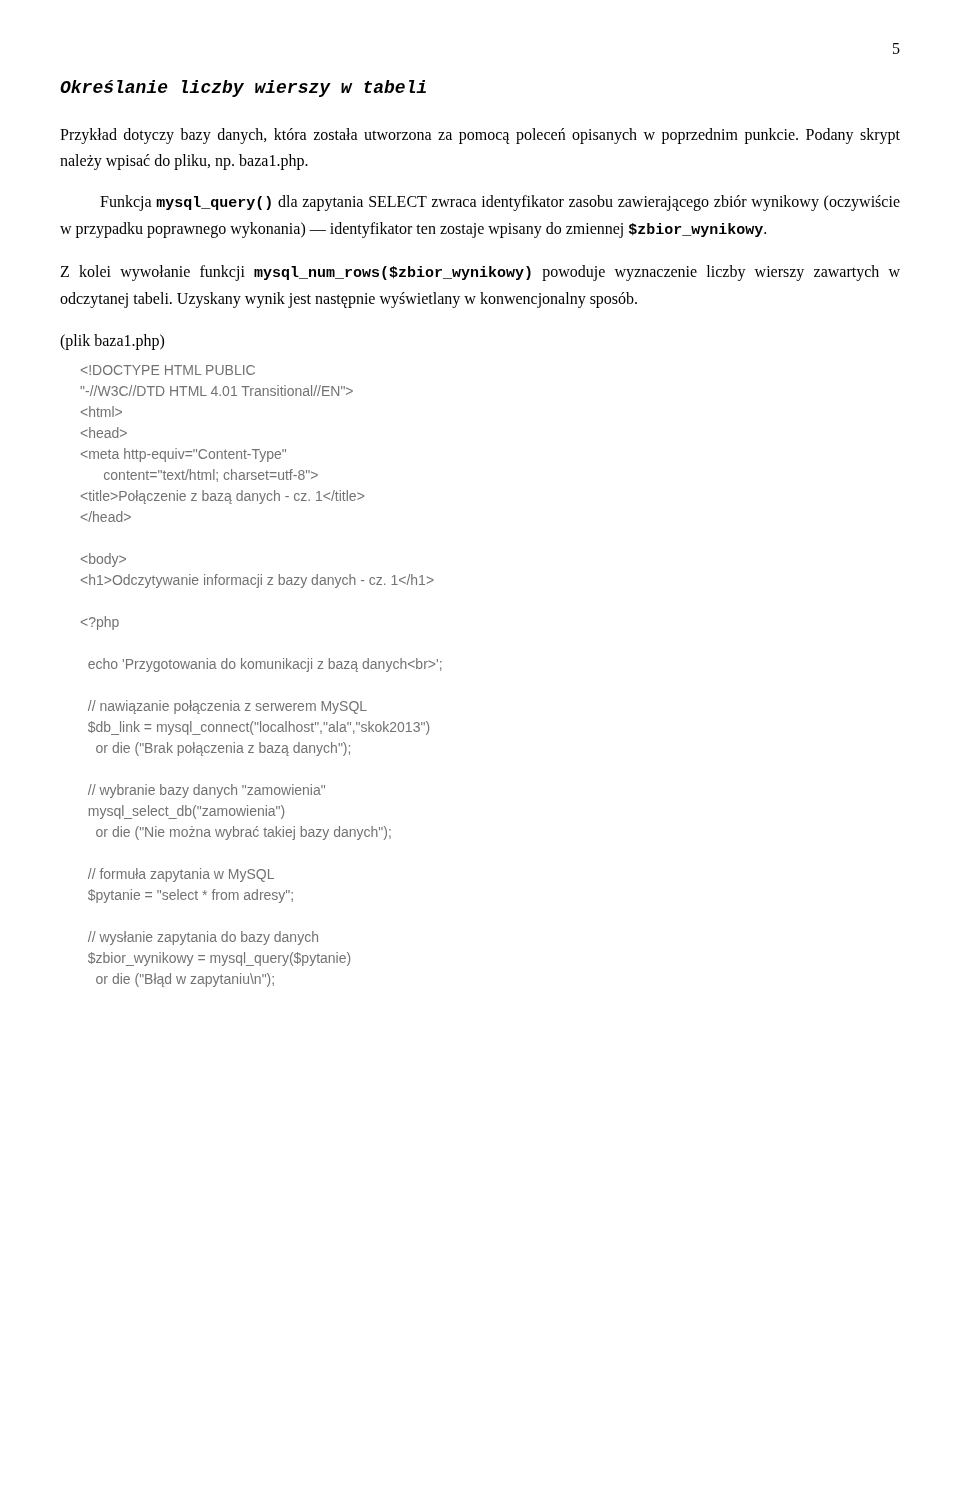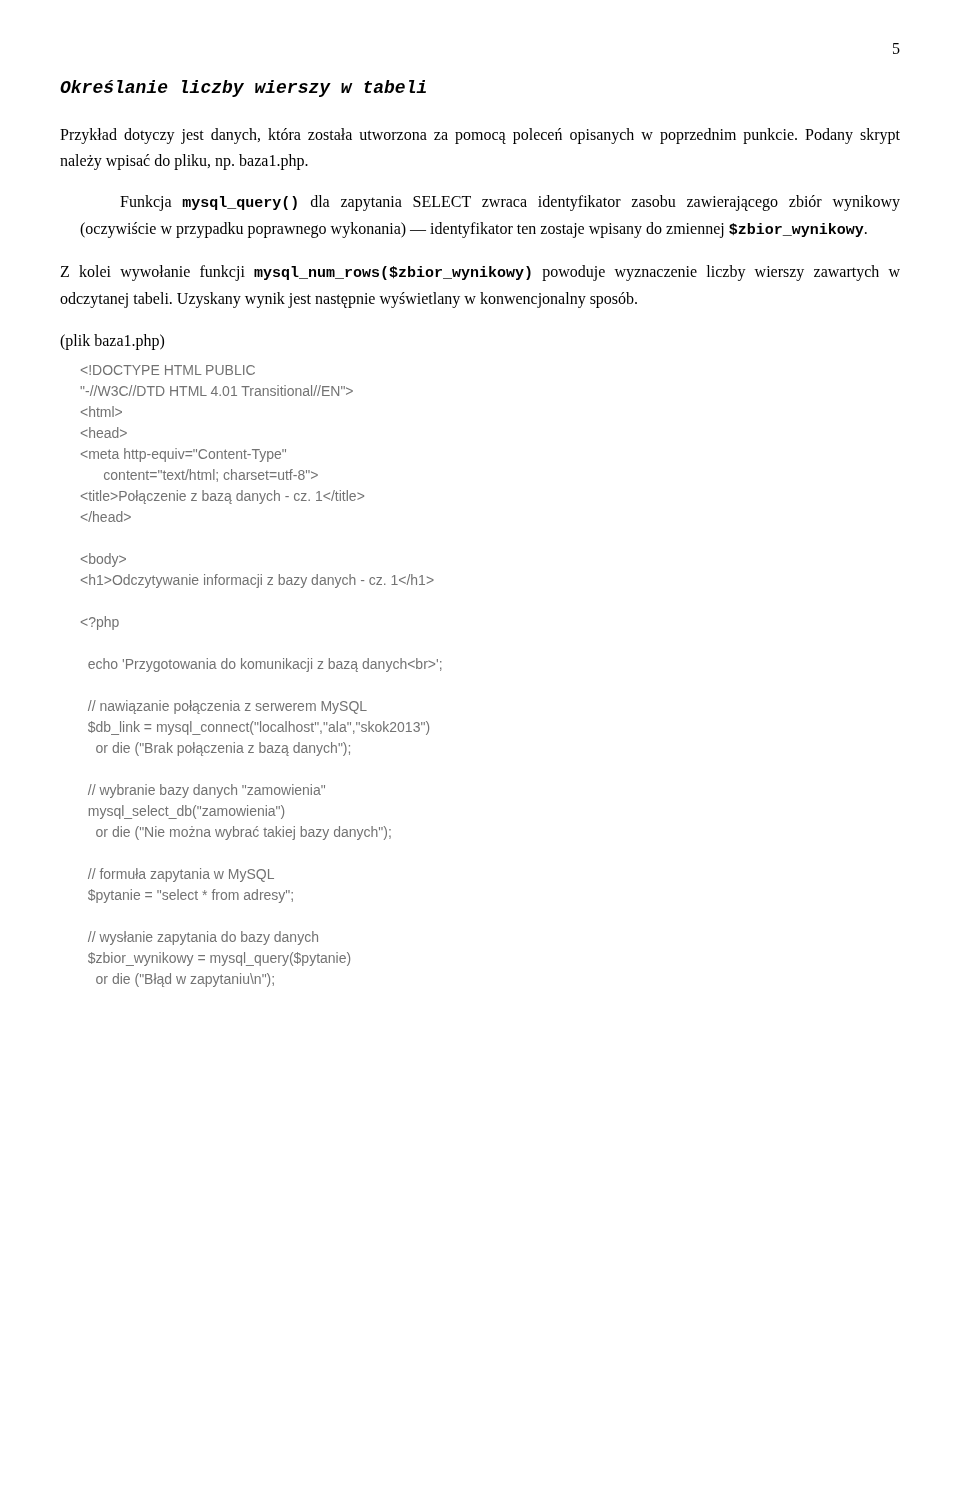--- a/index.html
+++ b/index.html
@@ -36,21 +36,20 @@
     .prose-block {
       margin-bottom: 16px;
       line-height: 1.6;
       text-align: justify;
       font-family: 'Times New Roman', Times, serif;
       font-size: 16px;
     }
 
     .indent {
       text-indent: 40px;
-      margin-left: 20px;
     }
 
     .inline-code {
       font-family: 'Courier New', Courier, monospace;
       font-size: 15px;
       font-weight: bold;
     }
 
     .file-label {
       font-family: 'Times New Roman', Times, serif;
@@ -79,21 +78,21 @@
 
 <div class="page-number">
   <span>5</span>
 </div>
 
 <div class="chapter-title">
   <span>Określanie liczby wierszy w tabeli</span>
 </div>
 
 <div class="prose-block">
-  <span>Przykład dotyczy jest danych, która została utworzona za pomocą poleceń opisanych w poprzednim punkcie. Podany skrypt należy wpisać do pliku, np. baza1.php.</span>
+  <span>Przykład dotyczy bazy danych, która została utworzona za pomocą poleceń opisanych w poprzednim punkcie. Podany skrypt należy wpisać do pliku, np. baza1.php.</span>
 </div>
 
 <div class="prose-block indent">
   <span>Funkcja <span class="inline-code">mysql_query()</span> dla zapytania SELECT zwraca identyfikator zasobu zawierającego zbiór wynikowy (oczywiście w przypadku poprawnego wykonania) — identyfikator ten zostaje wpisany do zmiennej <span class="inline-code">$zbior_wynikowy</span>.</span>
 </div>
 
 <div class="prose-block">
   <span>Z kolei wywołanie funkcji <span class="inline-code">mysql_num_rows($zbior_wynikowy)</span> powoduje wyznaczenie liczby wierszy zawartych w odczytanej tabeli. Uzyskany wynik jest następnie wyświetlany w konwencjonalny sposób.</span>
 </div>
 

